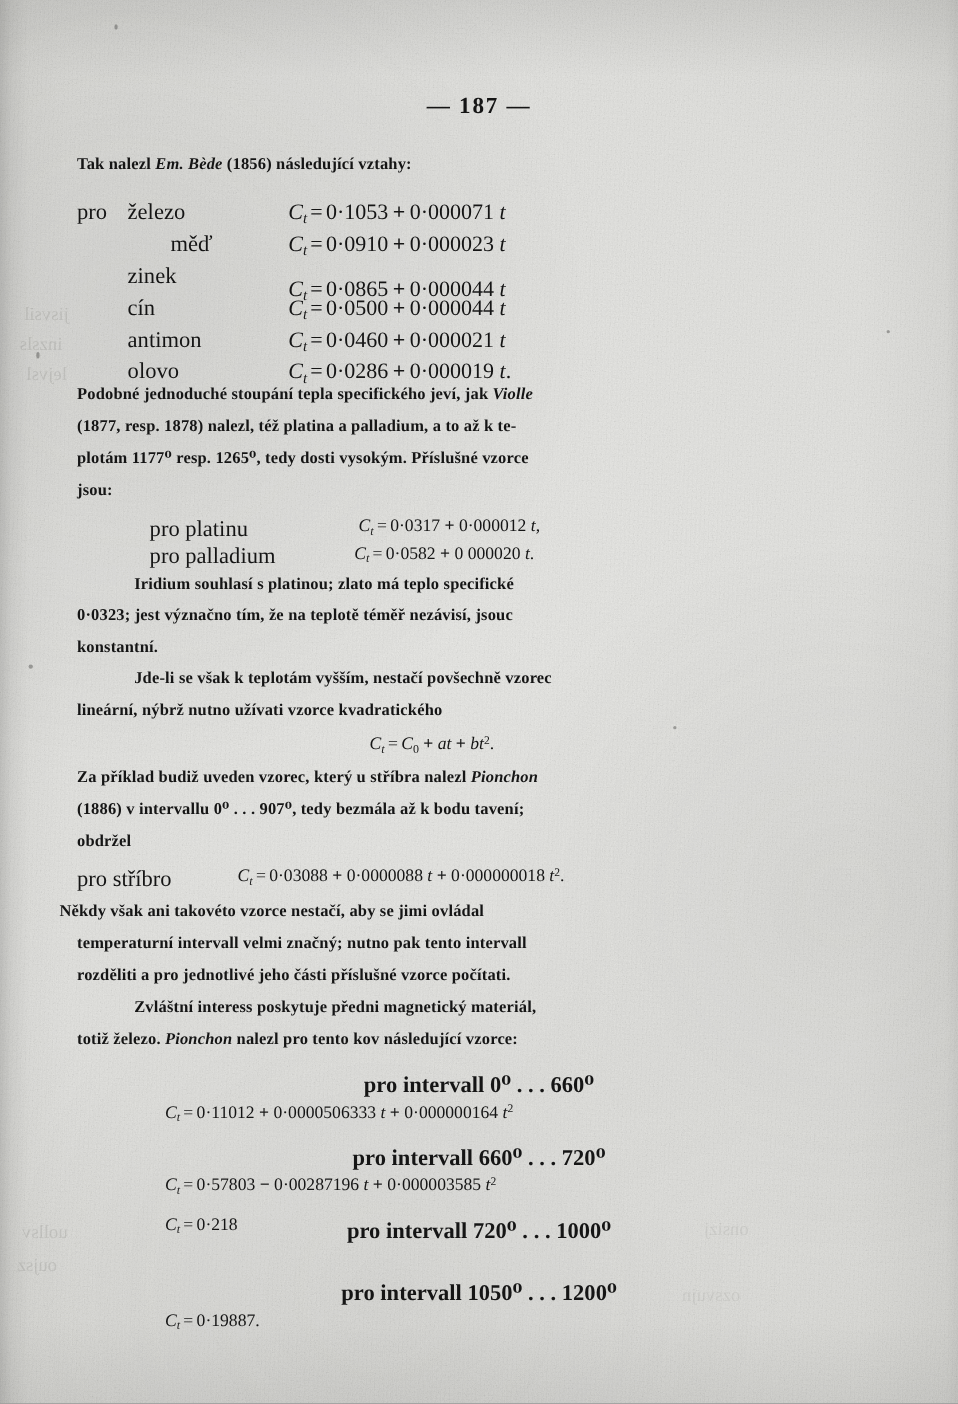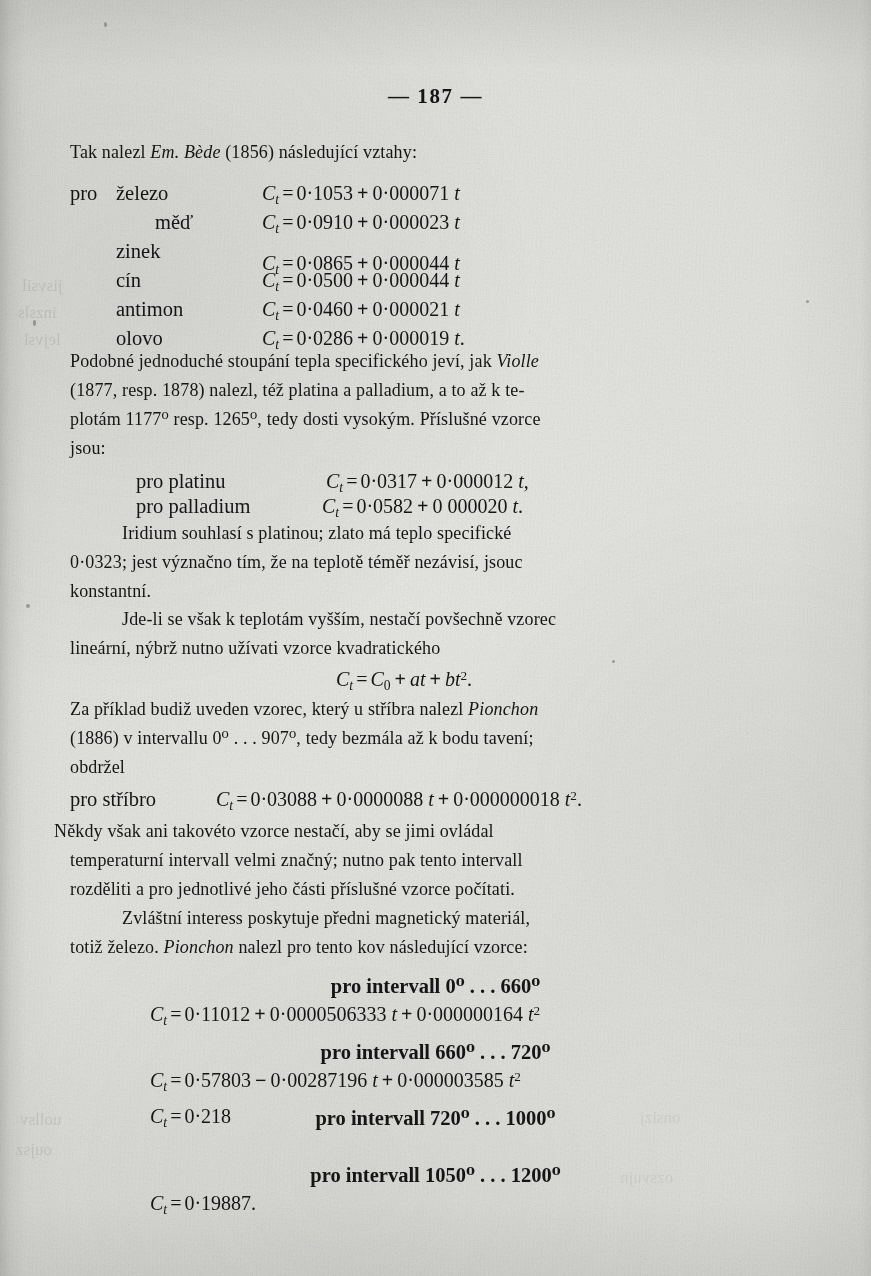--- a/index.html
+++ b/index.html
@@ -64,39 +64,40 @@
   
   #content {
     position: absolute;
     inset: 0;
     z-index: 5;
   }
   .ln {
     position: absolute;
     white-space: nowrap;
     line-height: 1;
-    font-size: 18px;
+    font-size: 15px;
     letter-spacing: 0.15px;
+    font-weight: bold;
   }
   .it { font-style: italic; }
 
   
   #folio {
     position: absolute;
     top: 84px;
     left: 0;
     width: 871px;
     text-align: center;
     font-size: 21px;
     letter-spacing: 1.6px;
     font-weight: 600;
   }
 
   
-  .frm { font-size: 20px; }
+  .frm { font-size: 16px; }
   .sub { font-size: 0.68em; vertical-align: -0.28em; font-style: italic; }
   .sup { font-size: 0.66em; vertical-align: 0.48em; }
   .vi  { font-style: italic; }
   .eq  { margin: 0 3px; }
   .op  { margin: 0 4px; font-weight: 600; }
 
   
   .row-label { position: absolute; font-size: 20.5px; }
   .row-frm   { position: absolute; font-size: 20px; left: 262px; }
 

